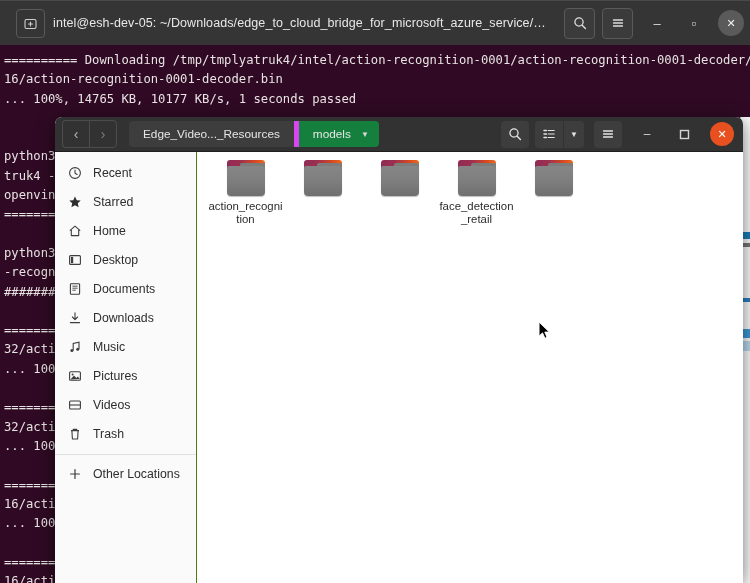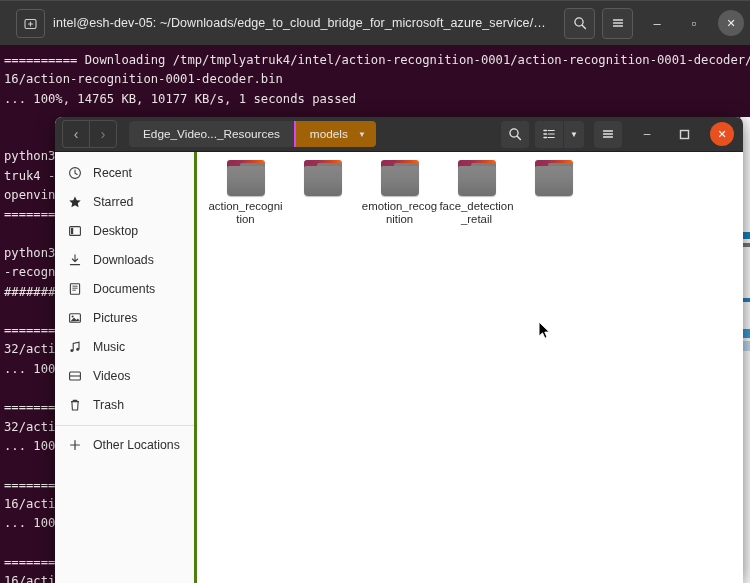--- a/index.html
+++ b/index.html
@@ -131,24 +131,24 @@
     border-radius: 4px;
     overflow: hidden;
   }
   .path-crumb {
     height: 26px;
     background: #3d3d3d;
     color: #e6e6e6;
     font-size: 11.8px;
     display: flex; align-items: center;
     padding: 0 14px;
-    border-right: 2px solid #d946ef;
+    border-right: 5px solid #d946ef;
   }
   .path-crumb.current {
-    background: #a16207;
+    background: #15803d;
     border-right: none;
     padding-right: 10px;
   }
   .crumb-caret {
     margin-left: 10px;
     font-size: 8px;
     color: #d8d8d8;
   }
   .hb-spacer { flex: 1; }
   .hb-btn {
@@ -182,21 +182,21 @@
     display: flex;
     min-height: 0;
     background: #ffffff;
   }
 
   
   #fm-sidebar {
     width: 142px;
     flex: none;
     background: #fafafa;
-    border-right: 3px solid #4d7c0f;
+    border-right: 1px solid #4d7c0f;
     padding-top: 6px;
     box-sizing: border-box;
   }
   .side-item {
     display: flex;
     align-items: center;
     height: 29px;
     padding-left: 10px;
     color: #2e2e2e;
     font-size: 12.3px;
@@ -395,70 +395,78 @@
 
       <div class="side-item">
         <span class="side-icon">
           <svg width="14" height="14" viewBox="0 0 14 14">
               <path d="M7 1.4 L8.75 5.2 L12.7 5.6 L9.8 8.3 L10.6 12.2 L7 10.2 L3.4 12.2 L4.2 8.3 L1.3 5.6 L5.25 5.2 Z" fill="#2e2e2e"></path>
             </svg>
         </span>
         <span>Starred</span>
       </div>
 
+      <div class="side-item">
+        <span class="side-icon">
+          <svg width="14" height="14" viewBox="0 0 14 14">
+              <path d="M1.8 6.6 L7 2.2 L12.2 6.6 M3.3 6 V11.6 H10.7 V6" fill="none" stroke="#3d3d3d" stroke-width="1.1" stroke-linejoin="round"></path>
+            </svg>
+        </span>
+        <span>Home</span>
+      </div>
 
       <div class="side-item">
         <span class="side-icon">
           <svg width="14" height="14" viewBox="0 0 14 14">
               <rect x="1.6" y="2.6" width="10.8" height="8.8" rx="1" fill="none" stroke="#3d3d3d" stroke-width="1.1"></rect>
               <rect x="2.9" y="3.9" width="2.3" height="6.2" fill="#3d3d3d"></rect>
             </svg>
         </span>
         <span>Desktop</span>
       </div>
 
       <div class="side-item">
         <span class="side-icon">
           <svg width="14" height="14" viewBox="0 0 14 14">
-              <path d="M7 1.8 V8.4 M4.4 6 L7 8.7 L9.6 6 M2.4 11.6 h9.2" fill="none" stroke="#3d3d3d" stroke-width="1.1" stroke-linecap="round" stroke-linejoin="round"></path>
-            </svg>
-        </span>
-        <span>Downloads</span>
-      </div>
-
-      <div class="side-item">
-        <span class="side-icon">
-          <svg width="14" height="14" viewBox="0 0 14 14">
               <rect x="2.4" y="1.8" width="9.2" height="10.4" rx="0.8" fill="none" stroke="#3d3d3d" stroke-width="1.1"></rect>
               <path d="M4.4 4.2 h5.2 M4.4 6.2 h5.2 M4.4 8.2 h3.4" stroke="#3d3d3d" stroke-width="0.9"></path>
             </svg>
         </span>
         <span>Documents</span>
+      </div>
+
+      <div class="side-item">
+        <span class="side-icon">
+          <svg width="14" height="14" viewBox="0 0 14 14">
+              <path d="M7 1.8 V8.4 M4.4 6 L7 8.7 L9.6 6 M2.4 11.6 h9.2" fill="none" stroke="#3d3d3d" stroke-width="1.1" stroke-linecap="round" stroke-linejoin="round"></path>
+            </svg>
+        </span>
+        <span>Downloads</span>
+      </div>
+
+      <div class="side-item">
+        <span class="side-icon">
+          <svg width="14" height="14" viewBox="0 0 14 14">
+              <path d="M5.2 10.4 V3.4 L11 2.1 V9.1" fill="none" stroke="#3d3d3d" stroke-width="1.1"></path>
+              <circle cx="3.9" cy="10.6" r="1.5" fill="#3d3d3d"></circle>
+              <circle cx="9.7" cy="9.3" r="1.5" fill="#3d3d3d"></circle>
+            </svg>
+        </span>
+        <span>Music</span>
       </div>
 
       <div class="side-item">
         <span class="side-icon">
           <svg width="14" height="14" viewBox="0 0 14 14">
               <rect x="1.6" y="2.8" width="10.8" height="8.4" rx="1" fill="none" stroke="#3d3d3d" stroke-width="1.1"></rect>
               <circle cx="4.6" cy="5.6" r="1" fill="#3d3d3d"></circle>
               <path d="M2.4 10.4 L6 6.6 L8.4 9 L9.9 7.6 L11.8 10" fill="#3d3d3d"></path>
             </svg>
         </span>
         <span>Pictures</span>
-      </div>
-
-      <div class="side-item">
-        <span class="side-icon">
-          <svg width="14" height="14" viewBox="0 0 14 14">
-              <path d="M5.2 10.4 V3.4 L11 2.1 V9.1" fill="none" stroke="#3d3d3d" stroke-width="1.1"></path>
-              <circle cx="3.9" cy="10.6" r="1.5" fill="#3d3d3d"></circle>
-              <circle cx="9.7" cy="9.3" r="1.5" fill="#3d3d3d"></circle>
-            </svg>
-        </span>
-        <span>Music</span>
       </div>
 
       <div class="side-item">
         <span class="side-icon">
           <svg width="14" height="14" viewBox="0 0 14 14">
               <rect x="1.6" y="3" width="10.8" height="8" rx="1" fill="none" stroke="#3d3d3d" stroke-width="1.1"></rect>
               <path d="M1.6 7 h10.8" stroke="#3d3d3d" stroke-width="1.1"></path>
             </svg>
         </span>
         <span>Videos</span>
@@ -503,21 +511,20 @@
             <div class="body"></div>
         </div>
       </div>
 
       <div class="file-item">
         <div class="folder-ico">
           <div class="tab"></div>
             <div class="tabnotch"></div>
             <div class="body"></div>
         </div>
-        <div class="file-label">emotion_recognition</div>
       </div>
 
       <div class="file-item">
         <div class="folder-ico">
           <div class="tab"></div>
             <div class="tabnotch"></div>
             <div class="body"></div>
         </div>
         <div class="file-label">face_detection_retail</div>
       </div>

